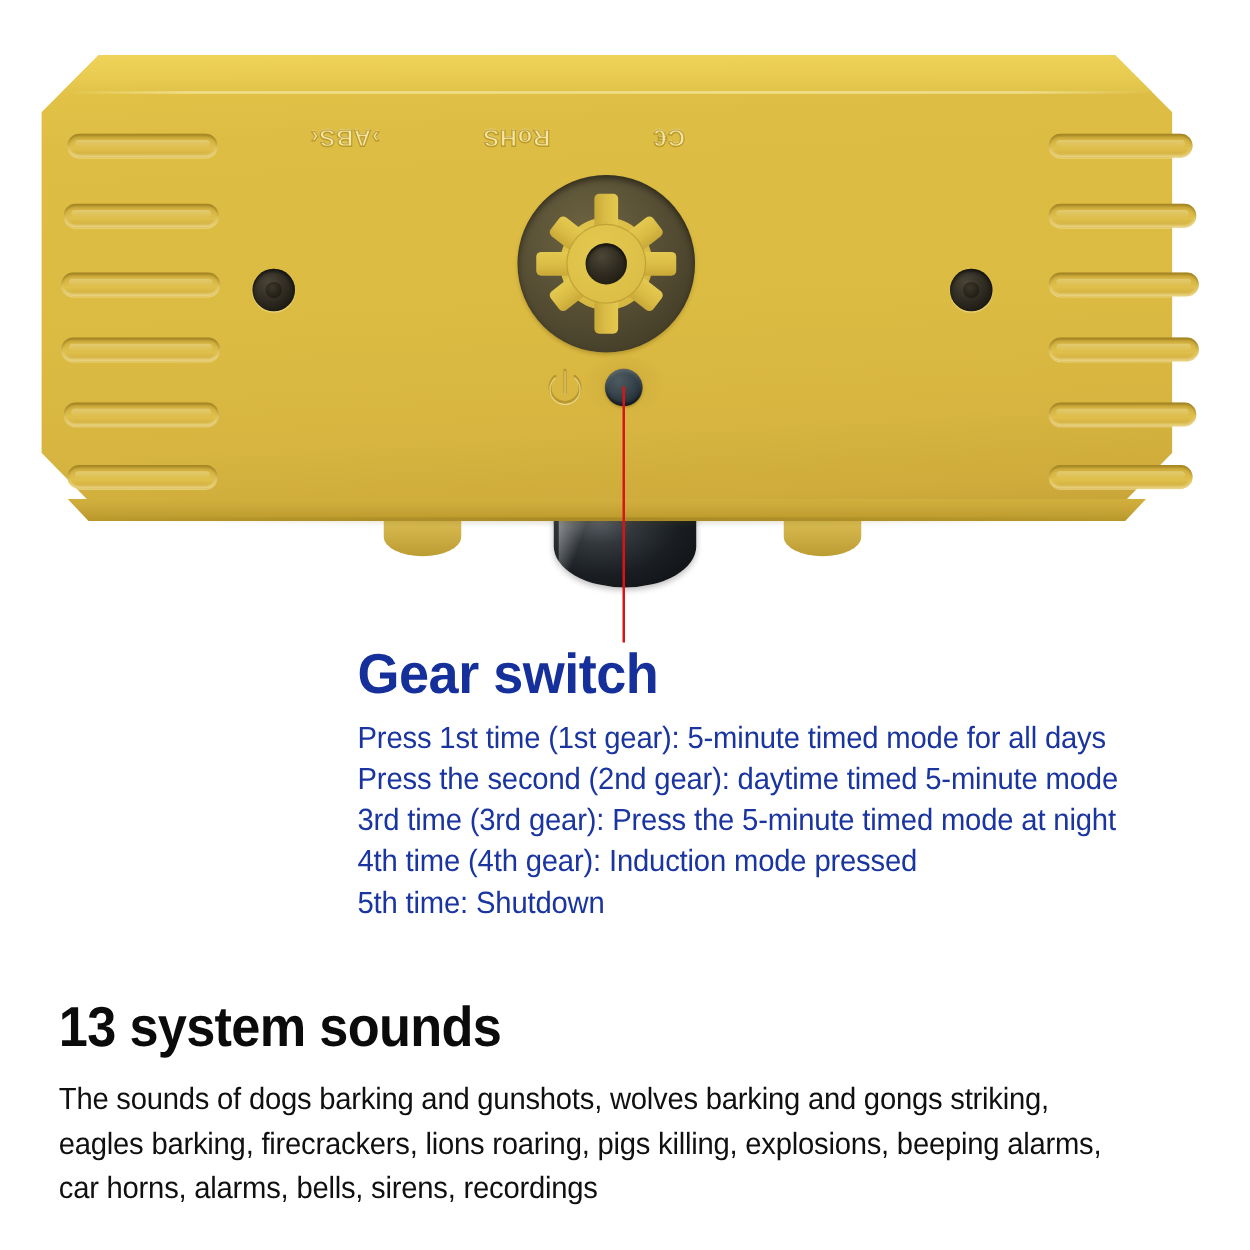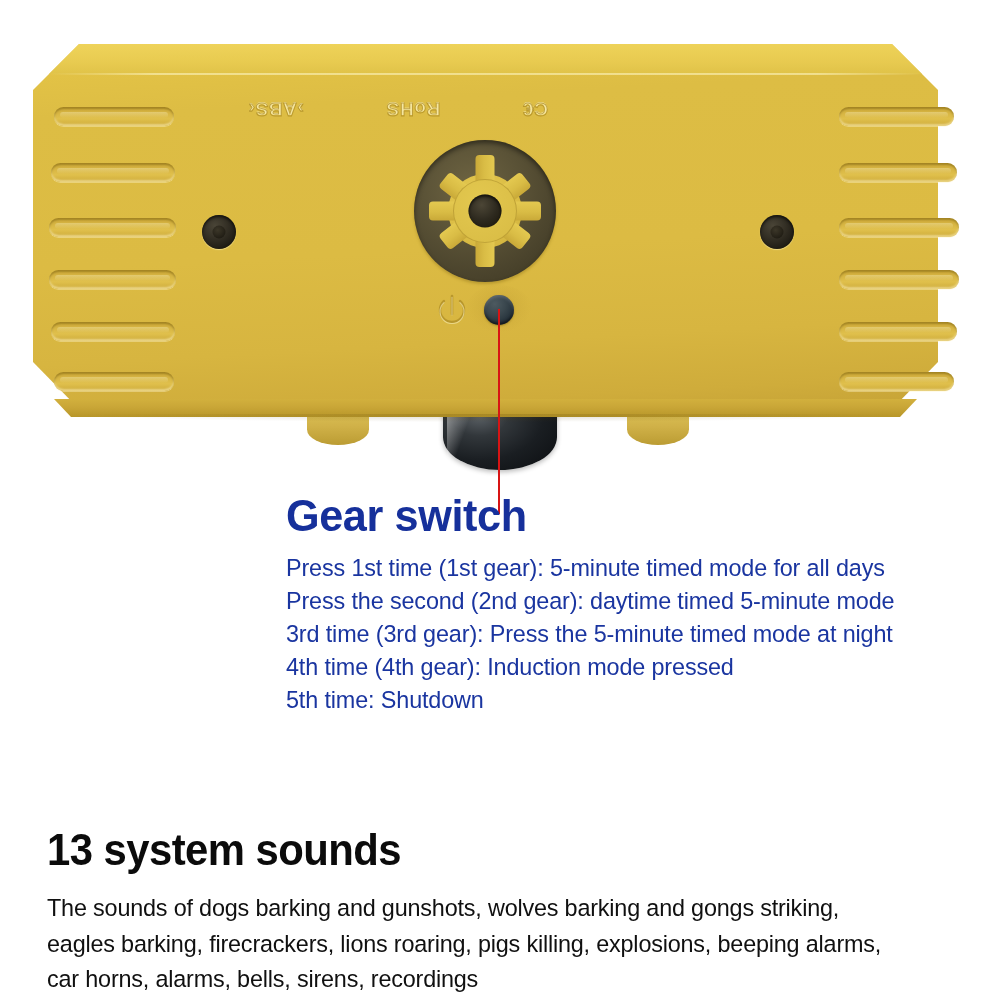--- a/index.html
+++ b/index.html
@@ -305,21 +305,21 @@
     top: 309px;
     width: 2px;
     height: 205px;
     background: #d81414;
   }
 
   
   #gear-section {
     position: absolute;
     left: 286px;
-    top: 493px;
+    top: 516px;
     width: 680px;
   }
   .gear-heading {
     font-family: "Liberation Sans", sans-serif;
     font-size: 45px;
     font-weight: bold;
     color: #16309b;
     letter-spacing: -0.4px;
     line-height: 1.02;
     margin: 0 0 13px 0;
@@ -333,21 +333,21 @@
     line-height: 1.345;
     letter-spacing: -0.15px;
     transform: scaleX(0.955);
     transform-origin: left top;
   }
   .gear-lines div { white-space: nowrap; }
 
   #sounds-section {
     position: absolute;
     left: 47px;
-    top: 826px;
+    top: 798px;
     width: 920px;
   }
   .sounds-heading {
     font-family: "Liberation Sans", sans-serif;
     font-size: 45px;
     font-weight: bold;
     color: #0b0b0b;
     letter-spacing: -0.6px;
     line-height: 1.05;
     margin: 0 0 17px 0;

